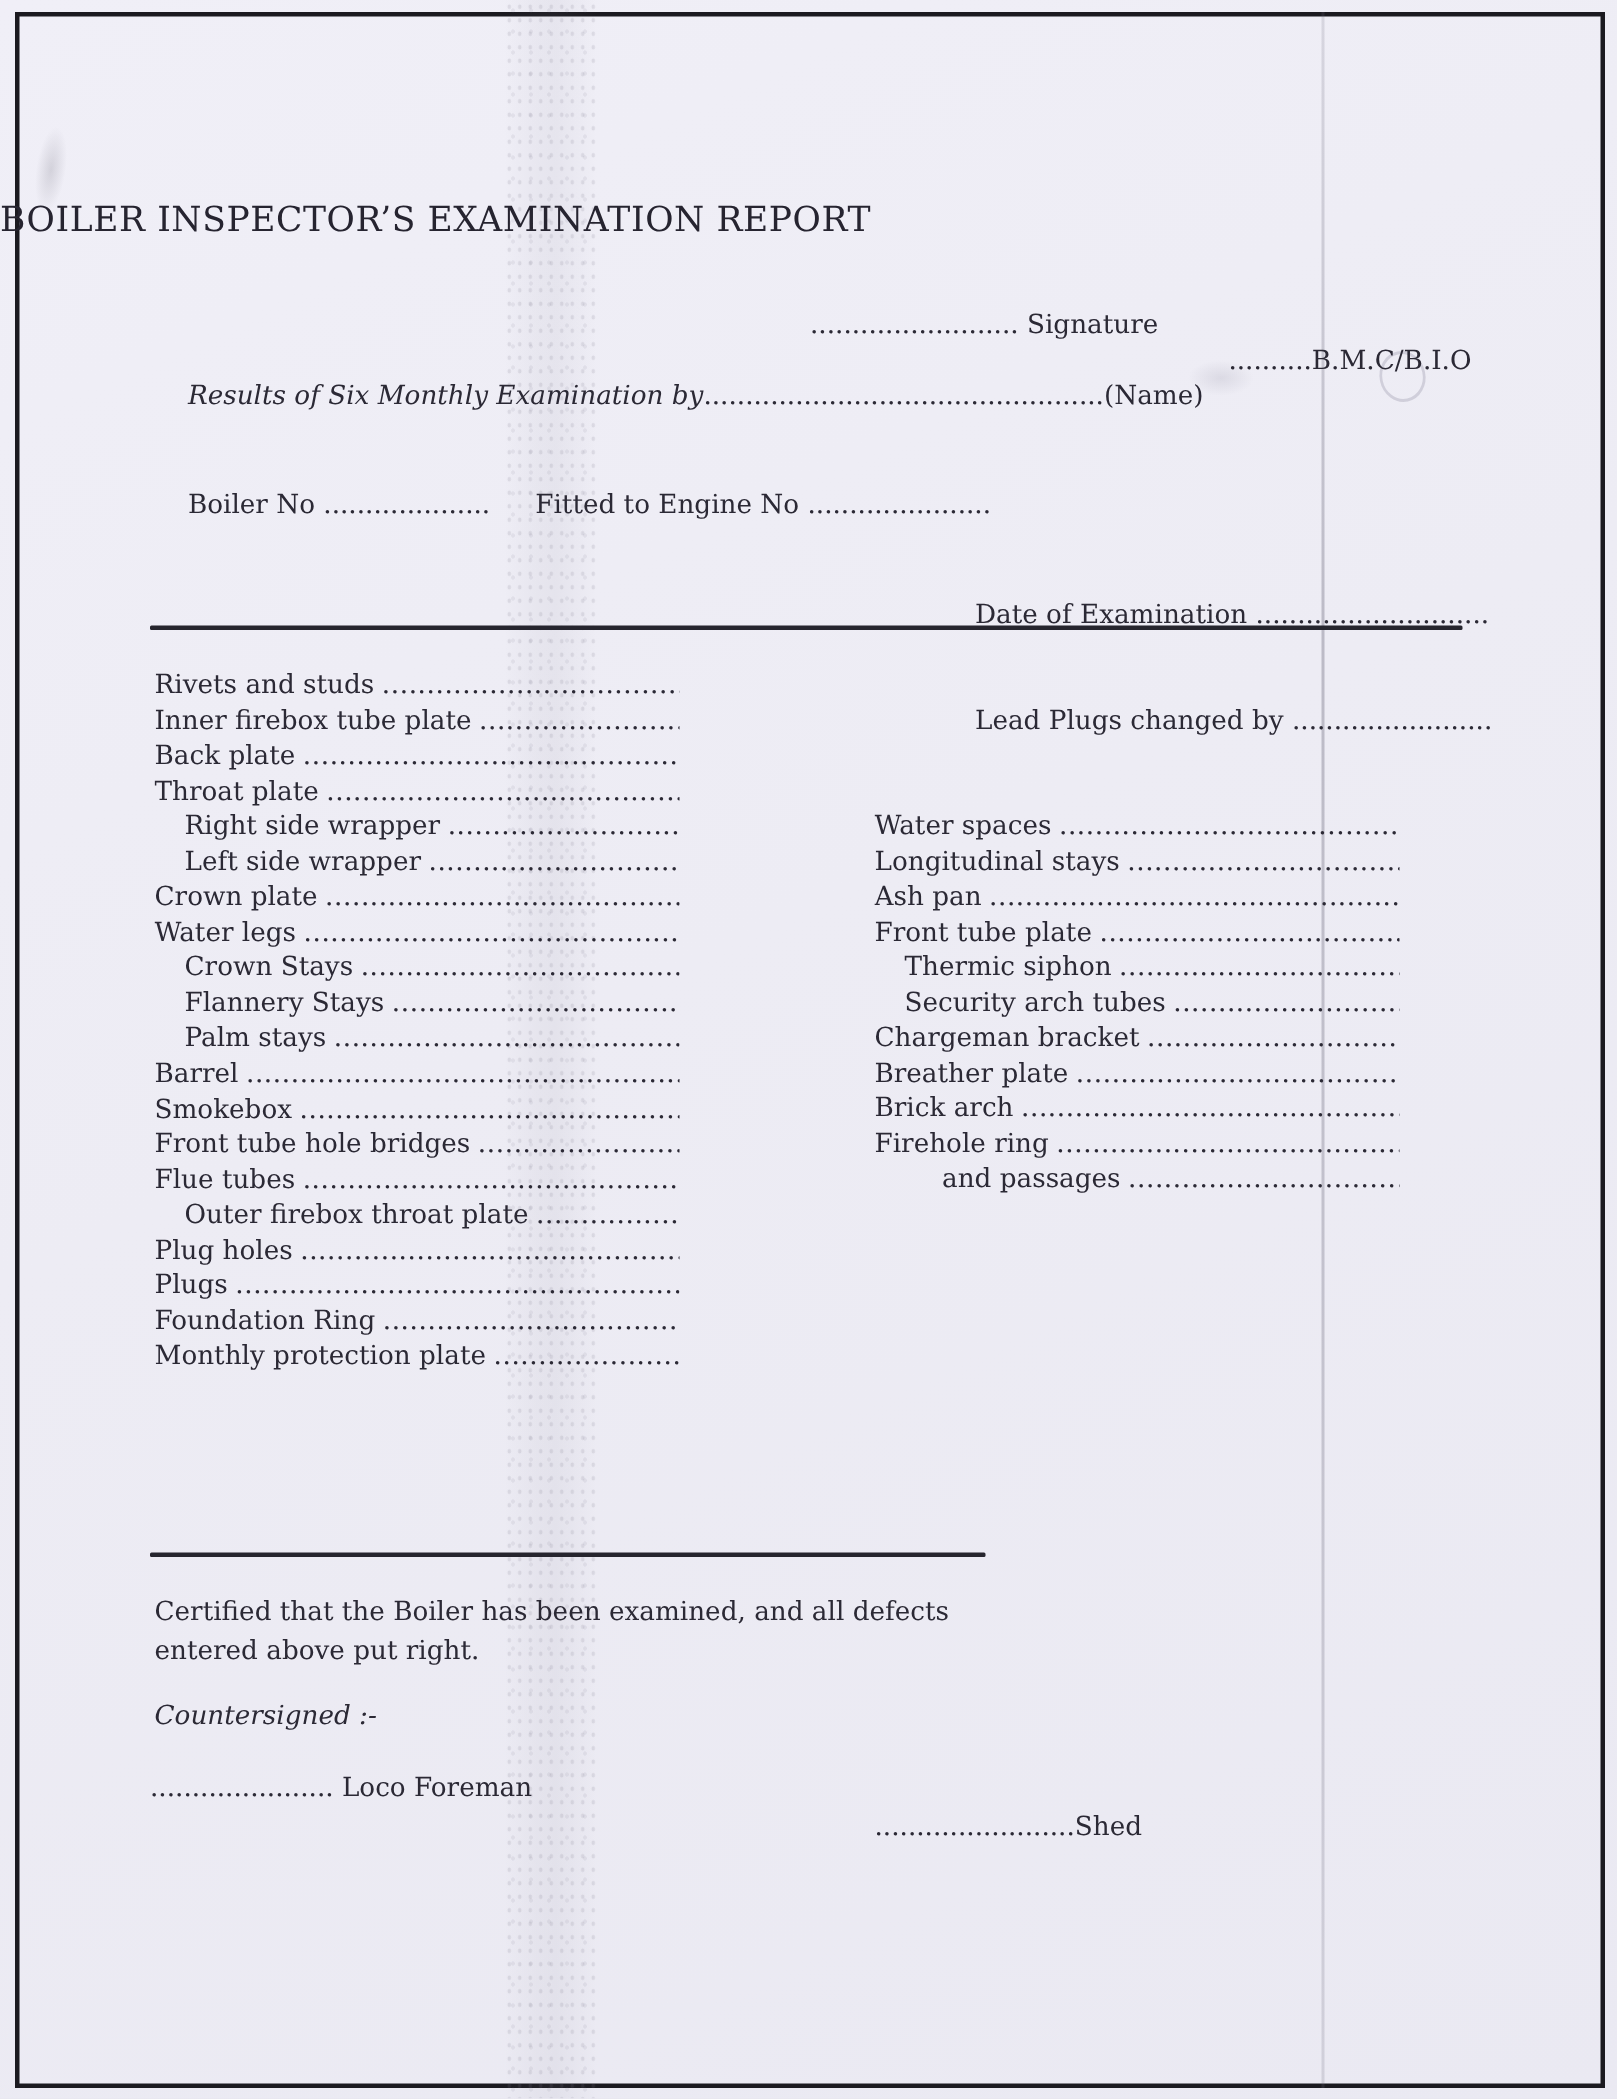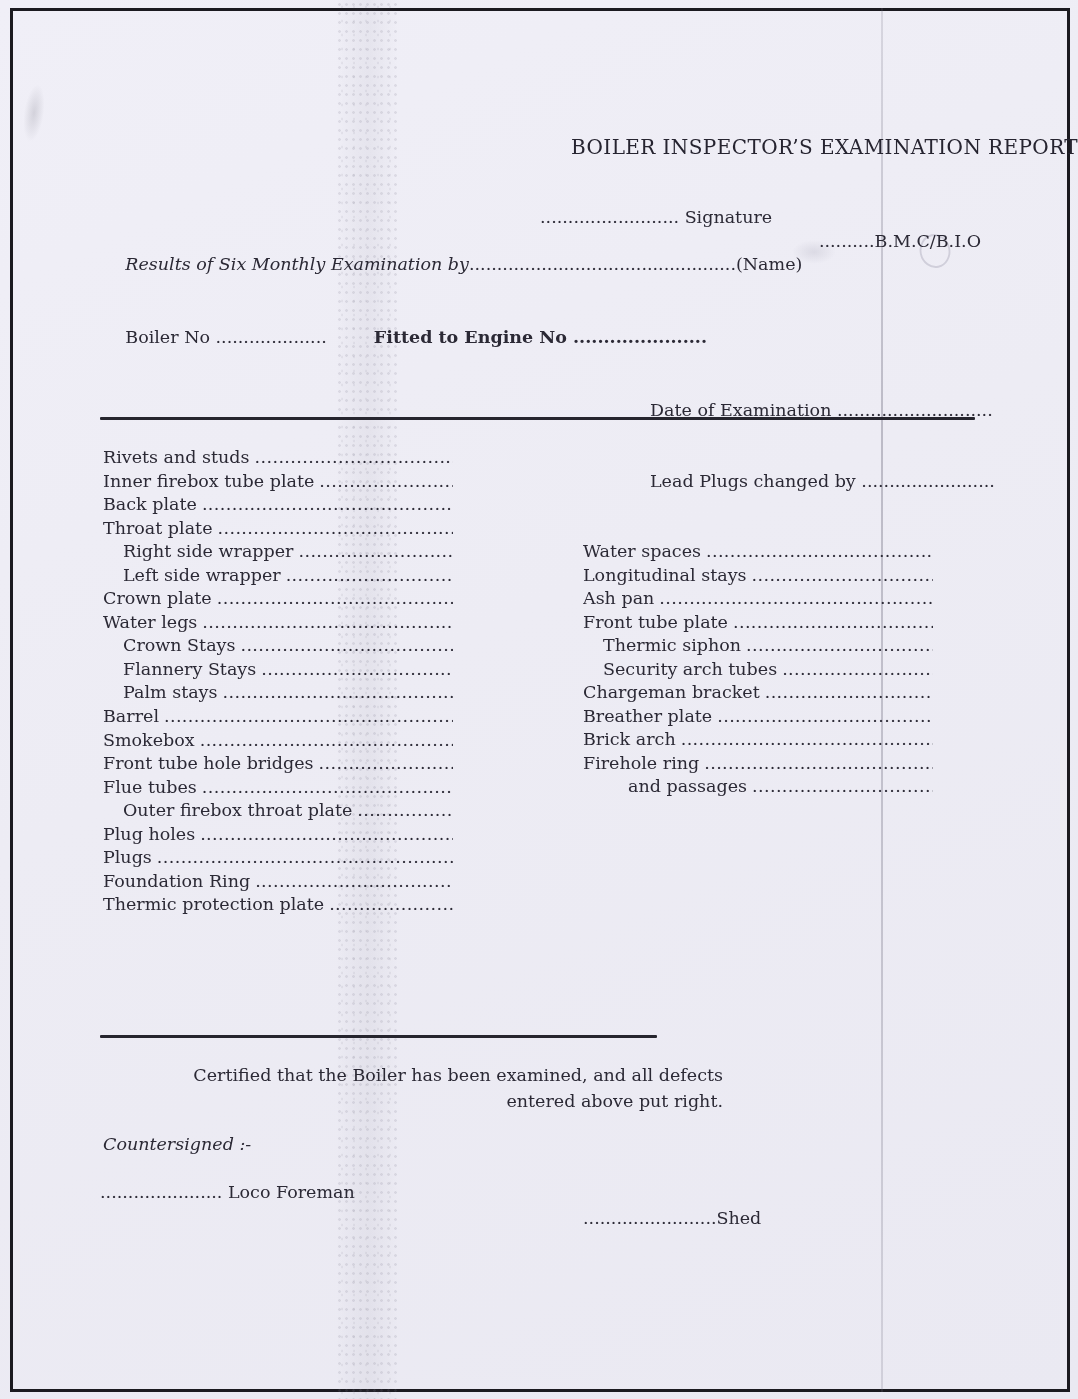--- a/index.html
+++ b/index.html
@@ -45,43 +45,43 @@
     transform:rotate(-12deg) scaleX(0.9);
   }
   .smudge-c{
     position:absolute;left:792px;top:240px;width:44px;height:24px;
     background:radial-gradient(ellipse at center, rgba(120,118,140,0.16), rgba(120,118,140,0) 70%);
   }
   
   .abs{position:absolute;}
   .t{font-size:17.5px;line-height:23px;white-space:pre;}
   .title{
-    left:0;top:136px;width:1078px;text-align:right;
-    font-size:20px;letter-spacing:0.4px;color:#262430;
+    left:0;top:136px;width:1078px;text-align:left;
+    font-size:23px;letter-spacing:0.4px;color:#262430;
   }
   .sig-line{left:540px;top:206px;}
   .results-line{left:103px;top:230px;width:878px;}
   .results-line .it{font-style:italic;}
   .results-line .bmc{position:absolute;right:0;top:0;}
   .boiler-line{left:103px;top:303px;}
-  .boiler-line .engine{margin-left:47px;font-weight:bold;}
+  .boiler-line .engine{margin-left:30px;}
   .date-block{left:650px;top:352px;line-height:23.5px;}
   .rule{position:absolute;background:#26252e;height:3px;border-radius:1px;}
   .rule1{left:100px;top:417px;width:875px;}
   .rule2{left:100px;top:1035px;width:557px;}
   
   .col{position:absolute;width:350px;font-size:17.5px;}
   .col-left{left:103px;top:446px;}
   .col-right{left:583px;top:540px;}
   .row{white-space:nowrap;overflow:hidden;height:23.55px;line-height:23.55px;}
   .row .dots{margin-left:5px;letter-spacing:0.4px;}
   .ind1{padding-left:20px;}
   .ind2{padding-left:45px;}
   .safety-line{left:103px;top:971px;}
-  .certified{left:103px;top:1063px;line-height:25.5px;width:620px;white-space:normal;text-align:right;}
+  .certified{left:103px;top:1063px;line-height:25.5px;width:620px;white-space:normal;}
   .countersigned{left:103px;top:1133px;font-style:italic;}
   .loco-line{left:100px;top:1181px;}
   .chargeman-line{left:583px;top:1181px;}
   .shed-line{left:583px;top:1207px;}
 </style>
 </head>
 <body>
 
 <div class="page">
 
@@ -125,21 +125,21 @@
       <div class="row ind1"><span>Flannery Stays</span><span class="dots">...........................................................................</span></div>
       <div class="row ind1"><span>Palm stays</span><span class="dots">...........................................................................</span></div>
       <div class="row"><span>Barrel</span><span class="dots">...........................................................................</span></div>
       <div class="row"><span>Smokebox</span><span class="dots">...........................................................................</span></div>
       <div class="row"><span>Front tube hole bridges</span><span class="dots">...........................................................................</span></div>
       <div class="row"><span>Flue tubes</span><span class="dots">...........................................................................</span></div>
       <div class="row ind1"><span>Outer firebox throat plate</span><span class="dots">...........................................................................</span></div>
       <div class="row"><span>Plug holes</span><span class="dots">...........................................................................</span></div>
       <div class="row"><span>Plugs</span><span class="dots">...........................................................................</span></div>
       <div class="row"><span>Foundation Ring</span><span class="dots">...........................................................................</span></div>
-      <div class="row"><span>Thermic protection plate</span><span class="dots">...........................................................................</span></div>
+      <div class="row"><span>Monthly protection plate</span><span class="dots">...........................................................................</span></div>
     </div>
   <div class="col col-right" id="col-right">
       <div class="row"><span>Water spaces</span><span class="dots">...........................................................................</span></div>
       <div class="row"><span>Longitudinal stays</span><span class="dots">...........................................................................</span></div>
       <div class="row"><span>Ash pan</span><span class="dots">...........................................................................</span></div>
       <div class="row"><span>Front tube plate</span><span class="dots">...........................................................................</span></div>
       <div class="row ind1"><span>Thermic siphon</span><span class="dots">...........................................................................</span></div>
       <div class="row ind1"><span>Security arch tubes</span><span class="dots">...........................................................................</span></div>
       <div class="row"><span>Chargeman bracket</span><span class="dots">...........................................................................</span></div>
       <div class="row"><span>Breather plate</span><span class="dots">...........................................................................</span></div>

